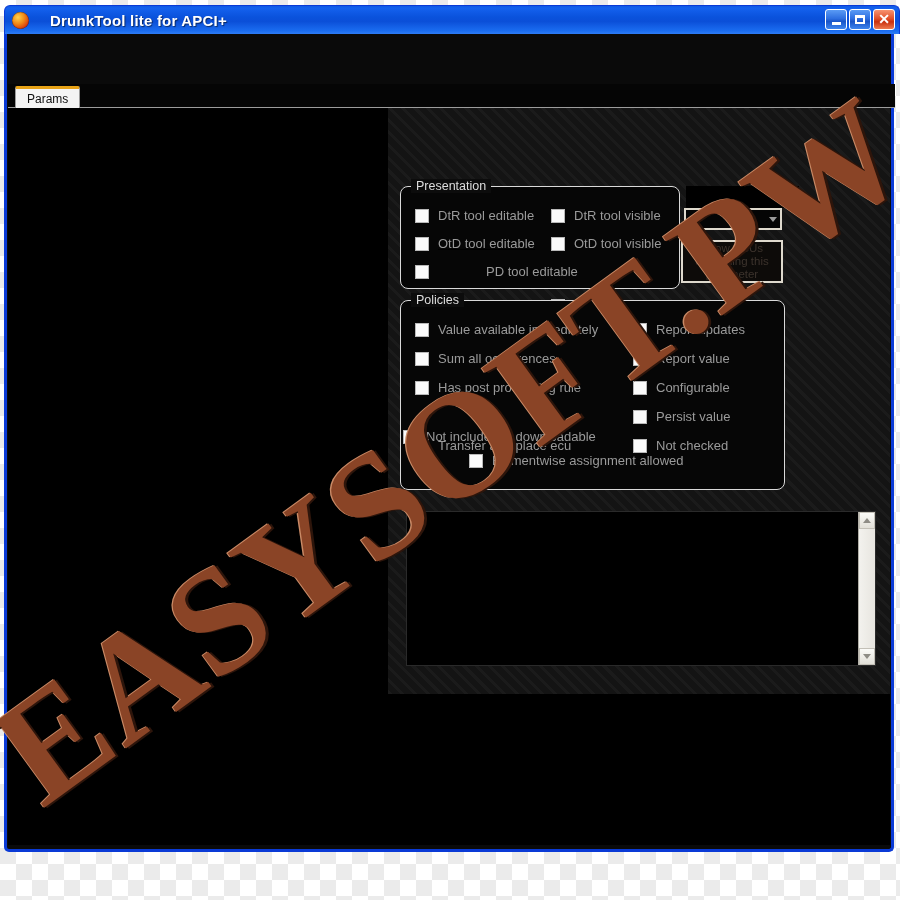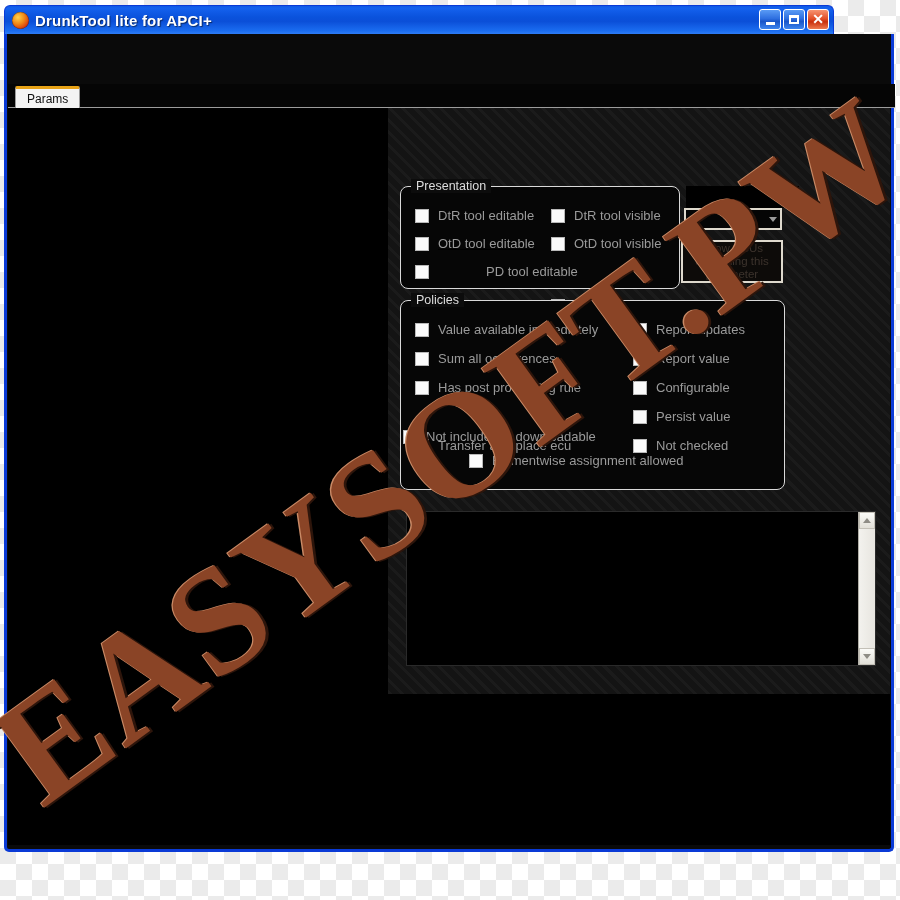--- a/index.html
+++ b/index.html
@@ -17,24 +17,24 @@
   
   #app-window{
     position:absolute;left:4px;top:34px;width:890px;height:818px;
     background:#0a0a0a;
     border:3px solid #0a3ad6;
     border-top:none;
     border-radius:0 0 5px 5px;
     box-sizing:border-box;
   }
   .titlebar{
-    position:absolute;left:-3px;top:-29px;width:830px;height:29px;
+    position:absolute;left:-3px;top:-29px;width:896px;height:29px;
     background:linear-gradient(to bottom,#0e5ae6 0%,#1461ee 8%,#0a52dc 40%,#0b4fd8 55%,#1a6cf0 88%,#2e7cf5 100%);
     border:1px solid #0a3ad6;border-bottom:none;border-radius:6px 6px 0 0;
-    box-sizing:border-box;display:flex;align-items:center;
+    box-sizing:border-box;display:flex;align-items:center;gap:15px;
   }
   .title-icon{
     width:17px;height:17px;margin-left:7px;margin-right:6px;border-radius:50%;
     background:radial-gradient(circle at 35% 32%,#ffd24d 0%,#f08a18 40%,#d8300a 78%,#8a1405 100%);
     box-shadow:0 0 1px #000 inset;flex:none;
   }
   .title-text{
     color:#ffffff;font-size:15px;font-weight:bold;
     text-shadow:1px 1px 1px rgba(0,0,0,.55);letter-spacing:.2px;
     white-space:nowrap;

